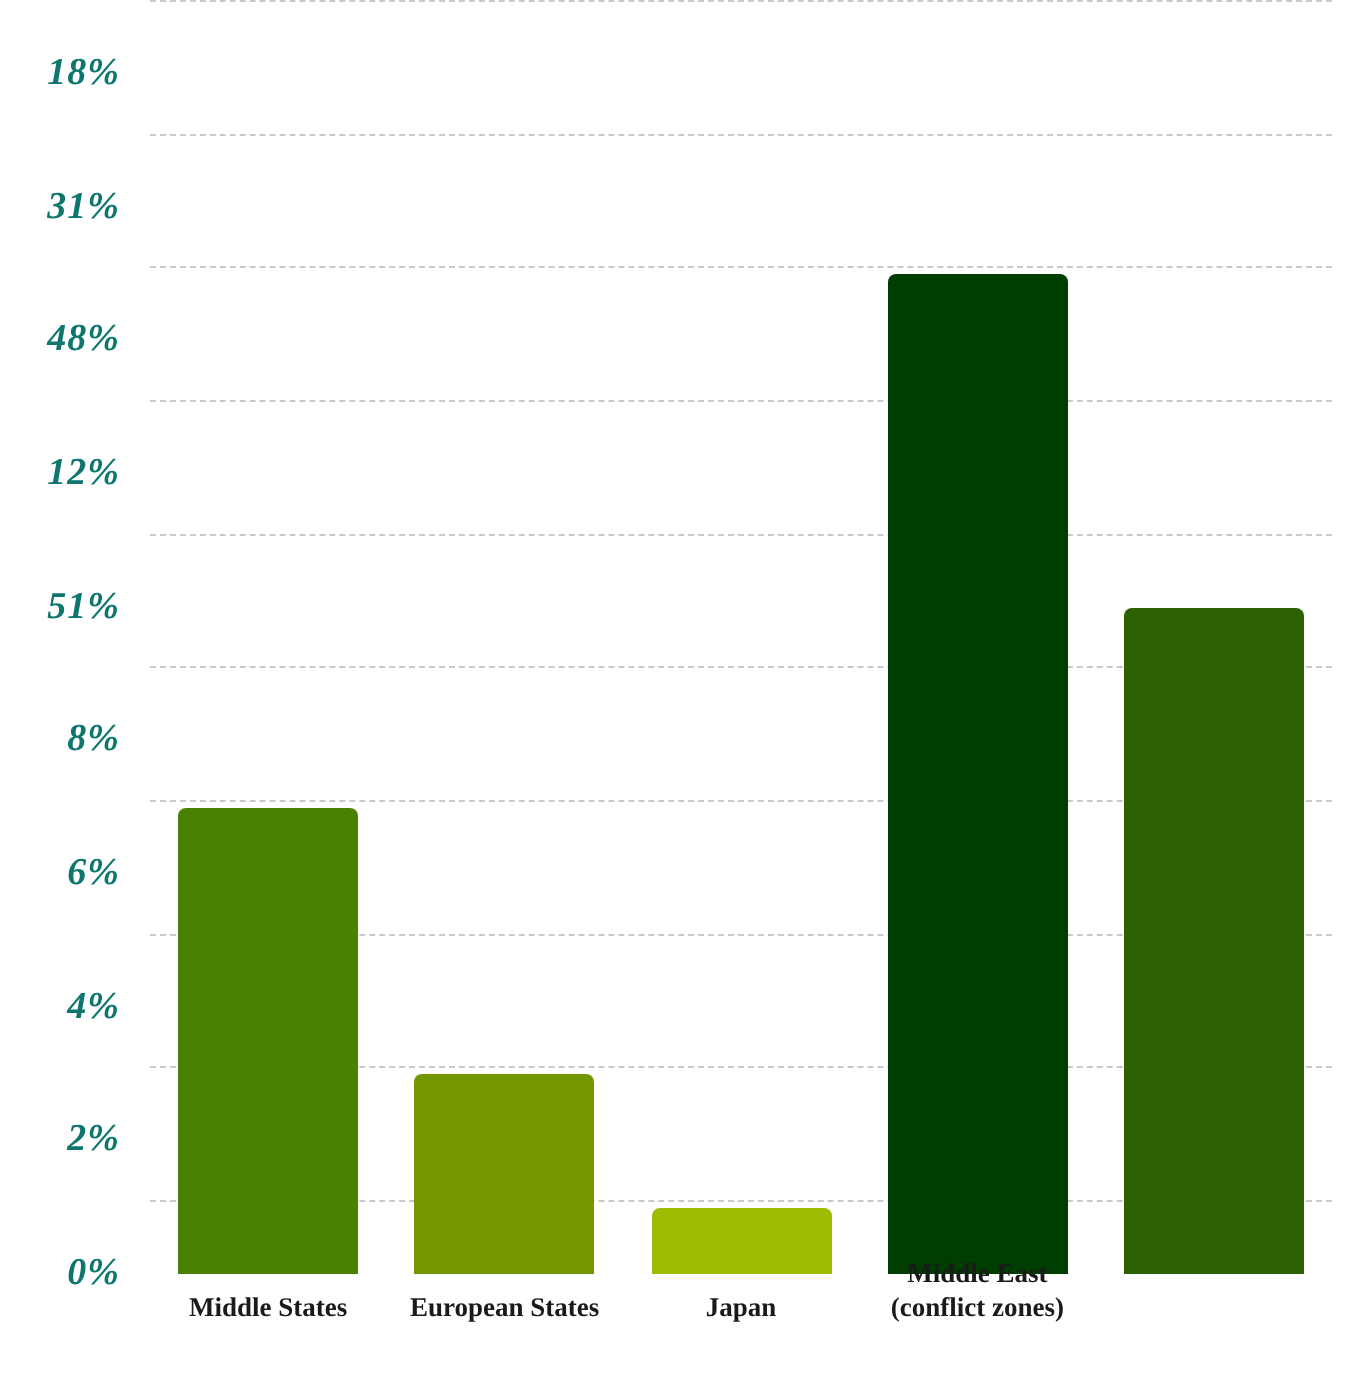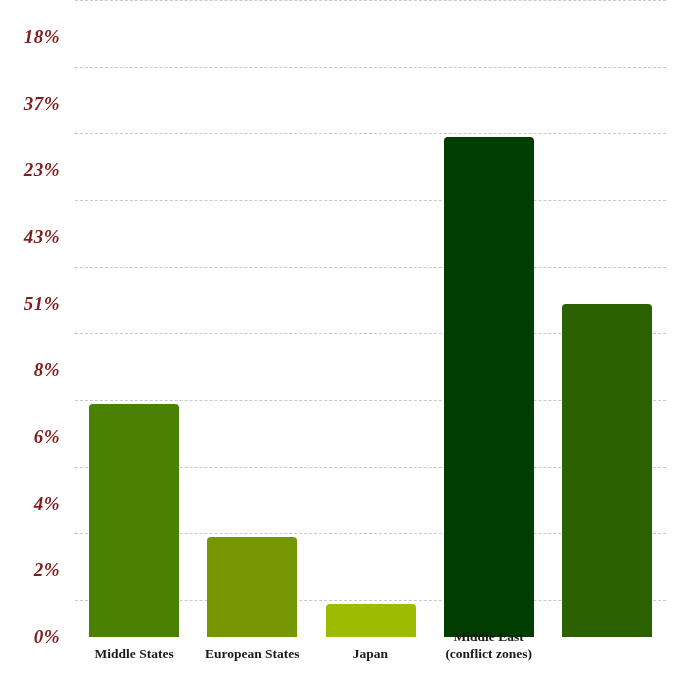--- a/index.html
+++ b/index.html
@@ -41,21 +41,21 @@
   
   .ytick {
     position: absolute;
     right: 614px;            
     width: 56px;
     text-align: right;
     font-family: "Liberation Serif", "DejaVu Serif", serif;
     font-style: italic;
     font-weight: 700;
     font-size: 19px;
-    color: #7f1d1d;
+    color: #0f766e;
     transform: translateY(-50%);
     white-space: nowrap;
     letter-spacing: 0.5px;
   }
 
   
   #bars-layer {
     position: absolute;
     left: 0;
     top: 0;
@@ -107,23 +107,23 @@
       <div class="gridline" style="top: 200px; left: 75px; width: 591px; position: absolute;"></div>
       <div class="gridline" style="top: 266.667px; left: 75px; width: 591px; position: absolute;"></div>
       <div class="gridline" style="top: 333.333px; left: 75px; width: 591px; position: absolute;"></div>
       <div class="gridline" style="top: 400px; left: 75px; width: 591px; position: absolute;"></div>
       <div class="gridline" style="top: 466.667px; left: 75px; width: 591px; position: absolute;"></div>
       <div class="gridline" style="top: 533.333px; left: 75px; width: 591px; position: absolute;"></div>
       <div class="gridline" style="top: 600px; left: 75px; width: 591px; position: absolute;"></div>
     </div>
   <div id="yticks-layer">
       <div class="ytick" style="top: 37px;">18%</div>
-      <div class="ytick" style="top: 103.667px;">37%</div>
-      <div class="ytick" style="top: 170.333px;">23%</div>
-      <div class="ytick" style="top: 237px;">43%</div>
+      <div class="ytick" style="top: 103.667px;">31%</div>
+      <div class="ytick" style="top: 170.333px;">48%</div>
+      <div class="ytick" style="top: 237px;">12%</div>
       <div class="ytick" style="top: 303.667px;">51%</div>
       <div class="ytick" style="top: 370.333px;">8%</div>
       <div class="ytick" style="top: 437px;">6%</div>
       <div class="ytick" style="top: 503.667px;">4%</div>
       <div class="ytick" style="top: 570.333px;">2%</div>
       <div class="ytick" style="top: 637px;">0%</div>
     </div>
 
   <div id="plot-area">
     <div id="bars-layer">

